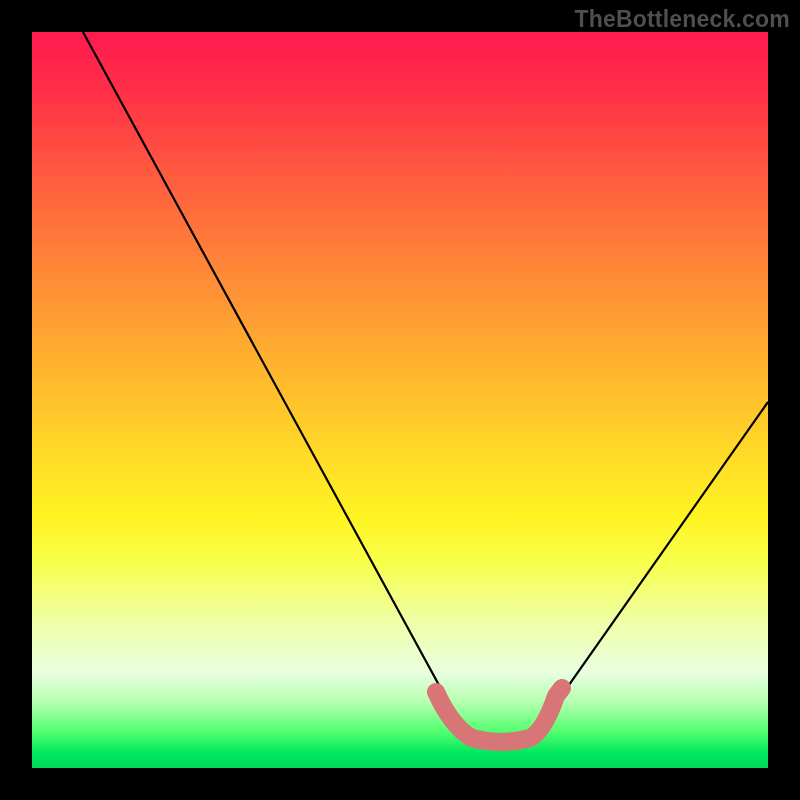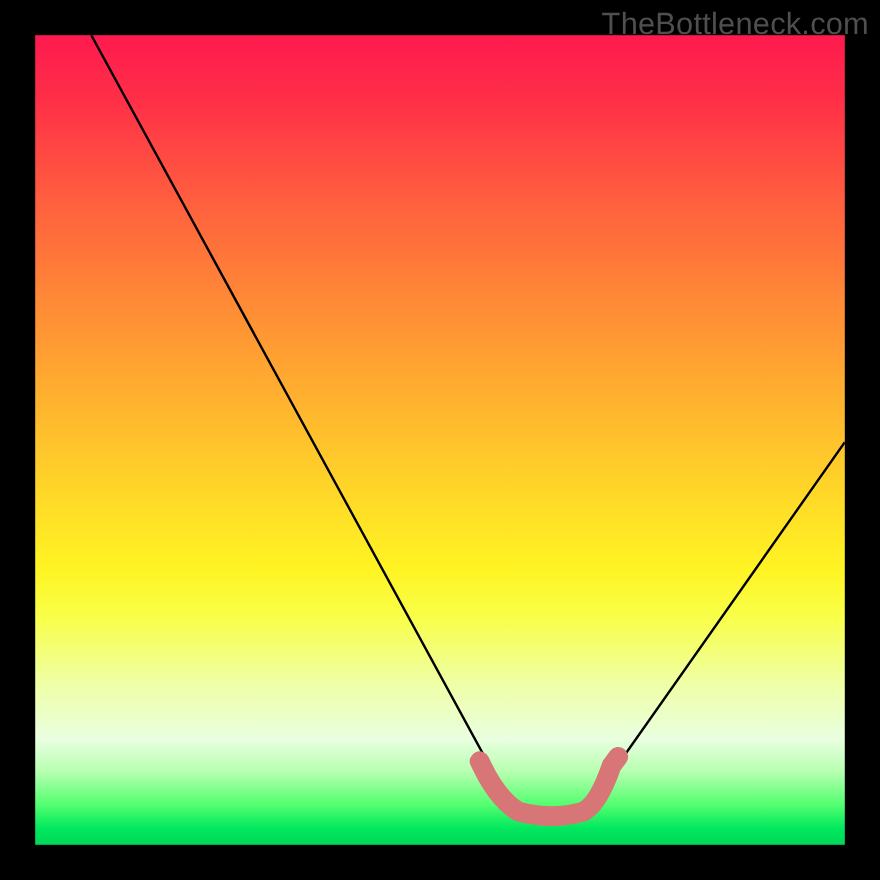--- a/index.html
+++ b/index.html
@@ -37,23 +37,23 @@
       #b6ffb0 91%,
       #54ff70 95%,
       #00e85e 98%,
       #00d858 100%
     );
   }
   .watermark {
     position: absolute;
     top: 6px;
     right: 10px;
-    font-size: 28px;
+    font-size: 23px;
     color: #4f4f4f;
-    font-weight: 400;
+    font-weight: 700;
     letter-spacing: 0.2px;
     user-select: none;
   }
   svg.curve {
     position: absolute;
     left: 0;
     top: 0;
     width: 736px;
     height: 736px;
   }

